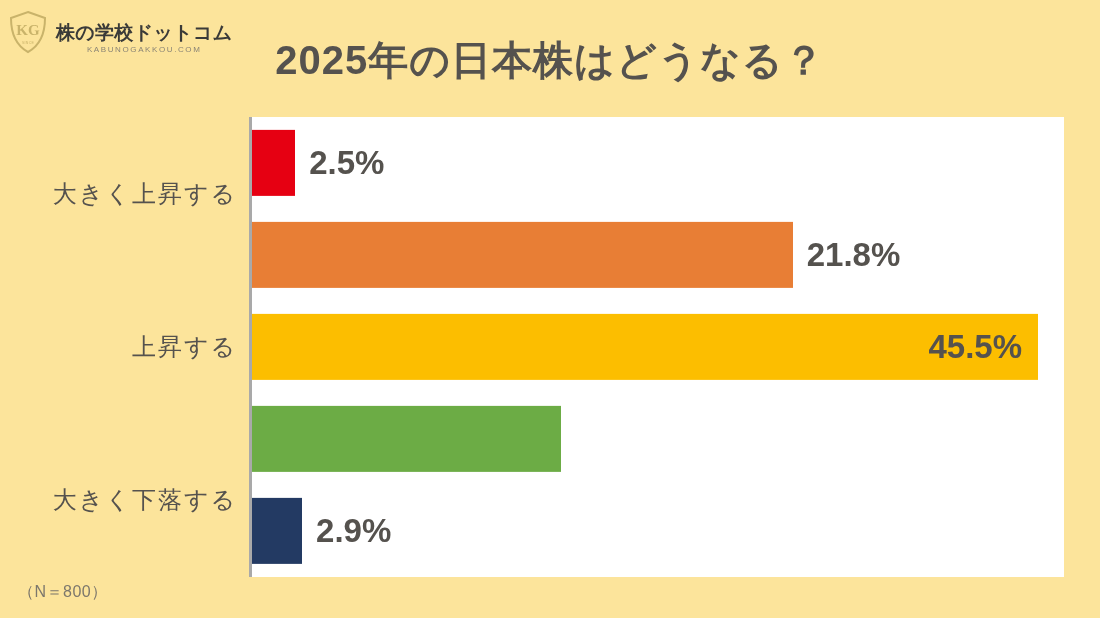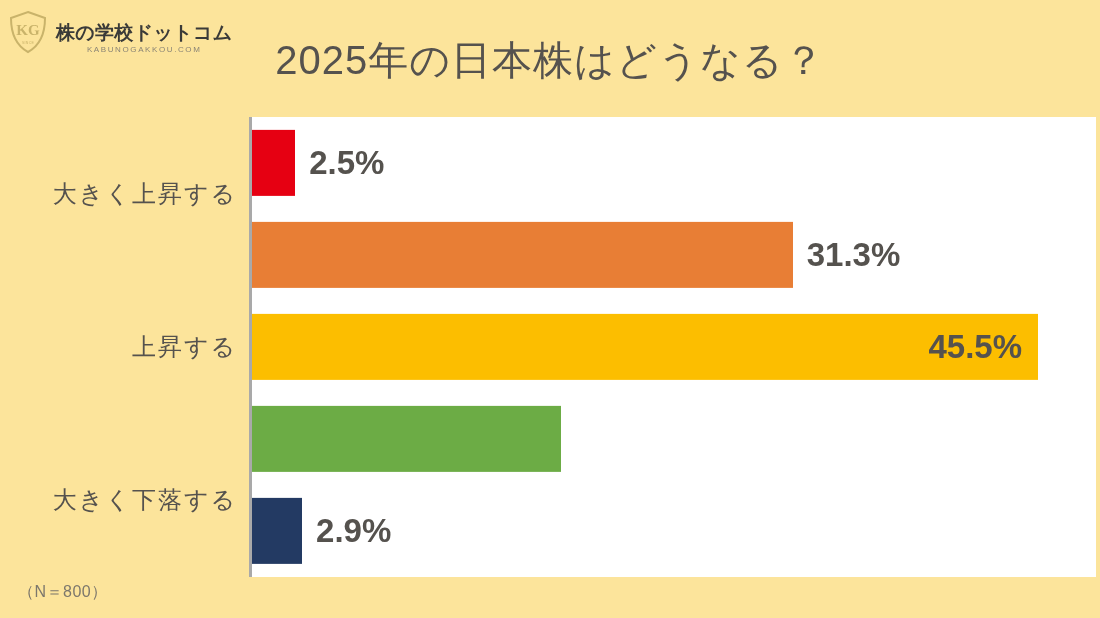--- a/index.html
+++ b/index.html
@@ -54,35 +54,34 @@
   }
 
   
   .chart-title {
     position: absolute;
     left: 0;
     right: 0;
     top: 33px;
     text-align: center;
     font-size: 40px;
-    font-weight: normal;
+    font-weight: bold;
     color: #55524e;
     letter-spacing: 1px;
     white-space: nowrap;
   }
 
   
   .chart-area {
     position: absolute;
     left: 249px;
     top: 117px;
     width: 815px;
     height: 460px;
     background: #ffffff;
-    padding-left: 32px;
   }
   .axis-line {
     position: absolute;
     left: 0;
     top: 0;
     width: 3px;
     height: 100%;
     background: #a9a9a9;
   }
 
@@ -205,21 +204,21 @@
           <span class="value-inside"></span>
         </div>
         <span class="value-outside">2.5%</span>
       </div>
     </div>
     <div class="row">
       <div class="bar-wrap">
         <div class="bar" style="width: 540.757px; background: rgb(232, 126, 53);">
           <span class="value-inside"></span>
         </div>
-        <span class="value-outside">31.3%</span>
+        <span class="value-outside">21.8%</span>
       </div>
     </div>
     <div class="row">
       <div class="bar-wrap">
         <div class="bar" style="width: 786.085px; background: rgb(252, 190, 0); align-items: center;">
           <span class="value-inside">45.5%</span>
         </div>
         <span class="value-outside"></span>
       </div>
     </div>

